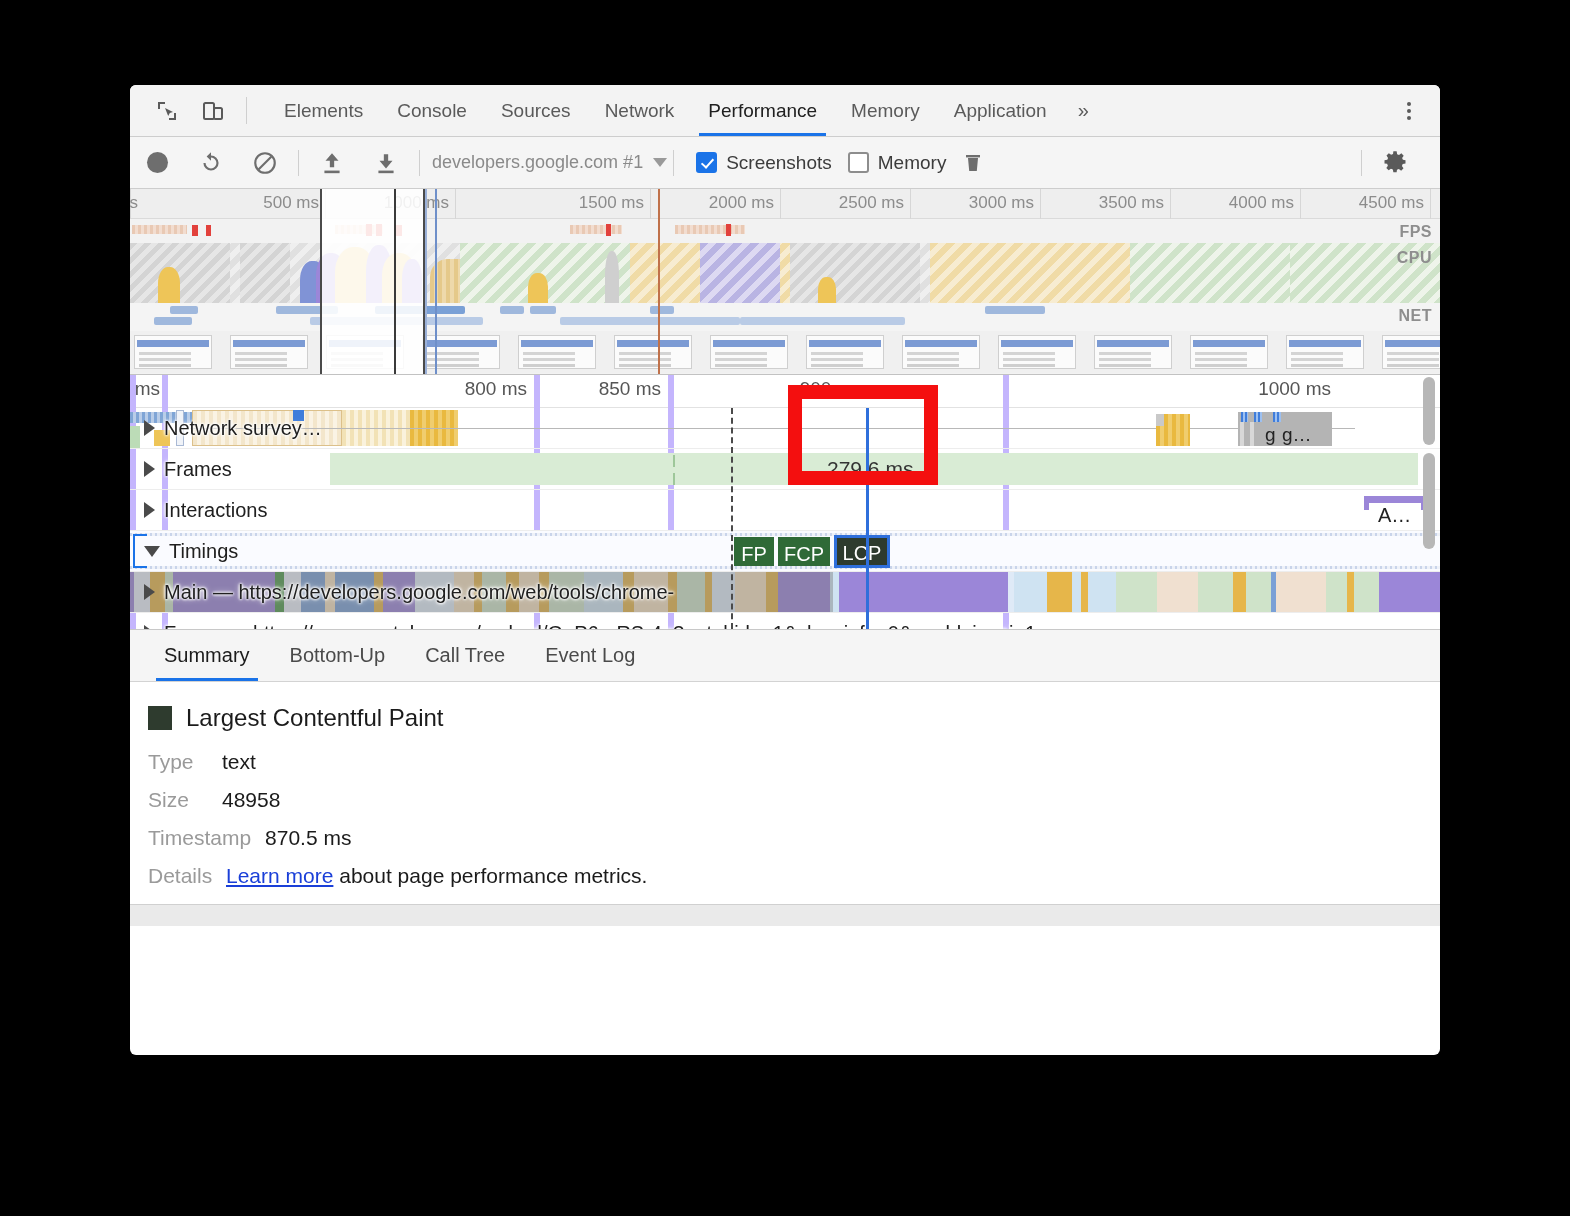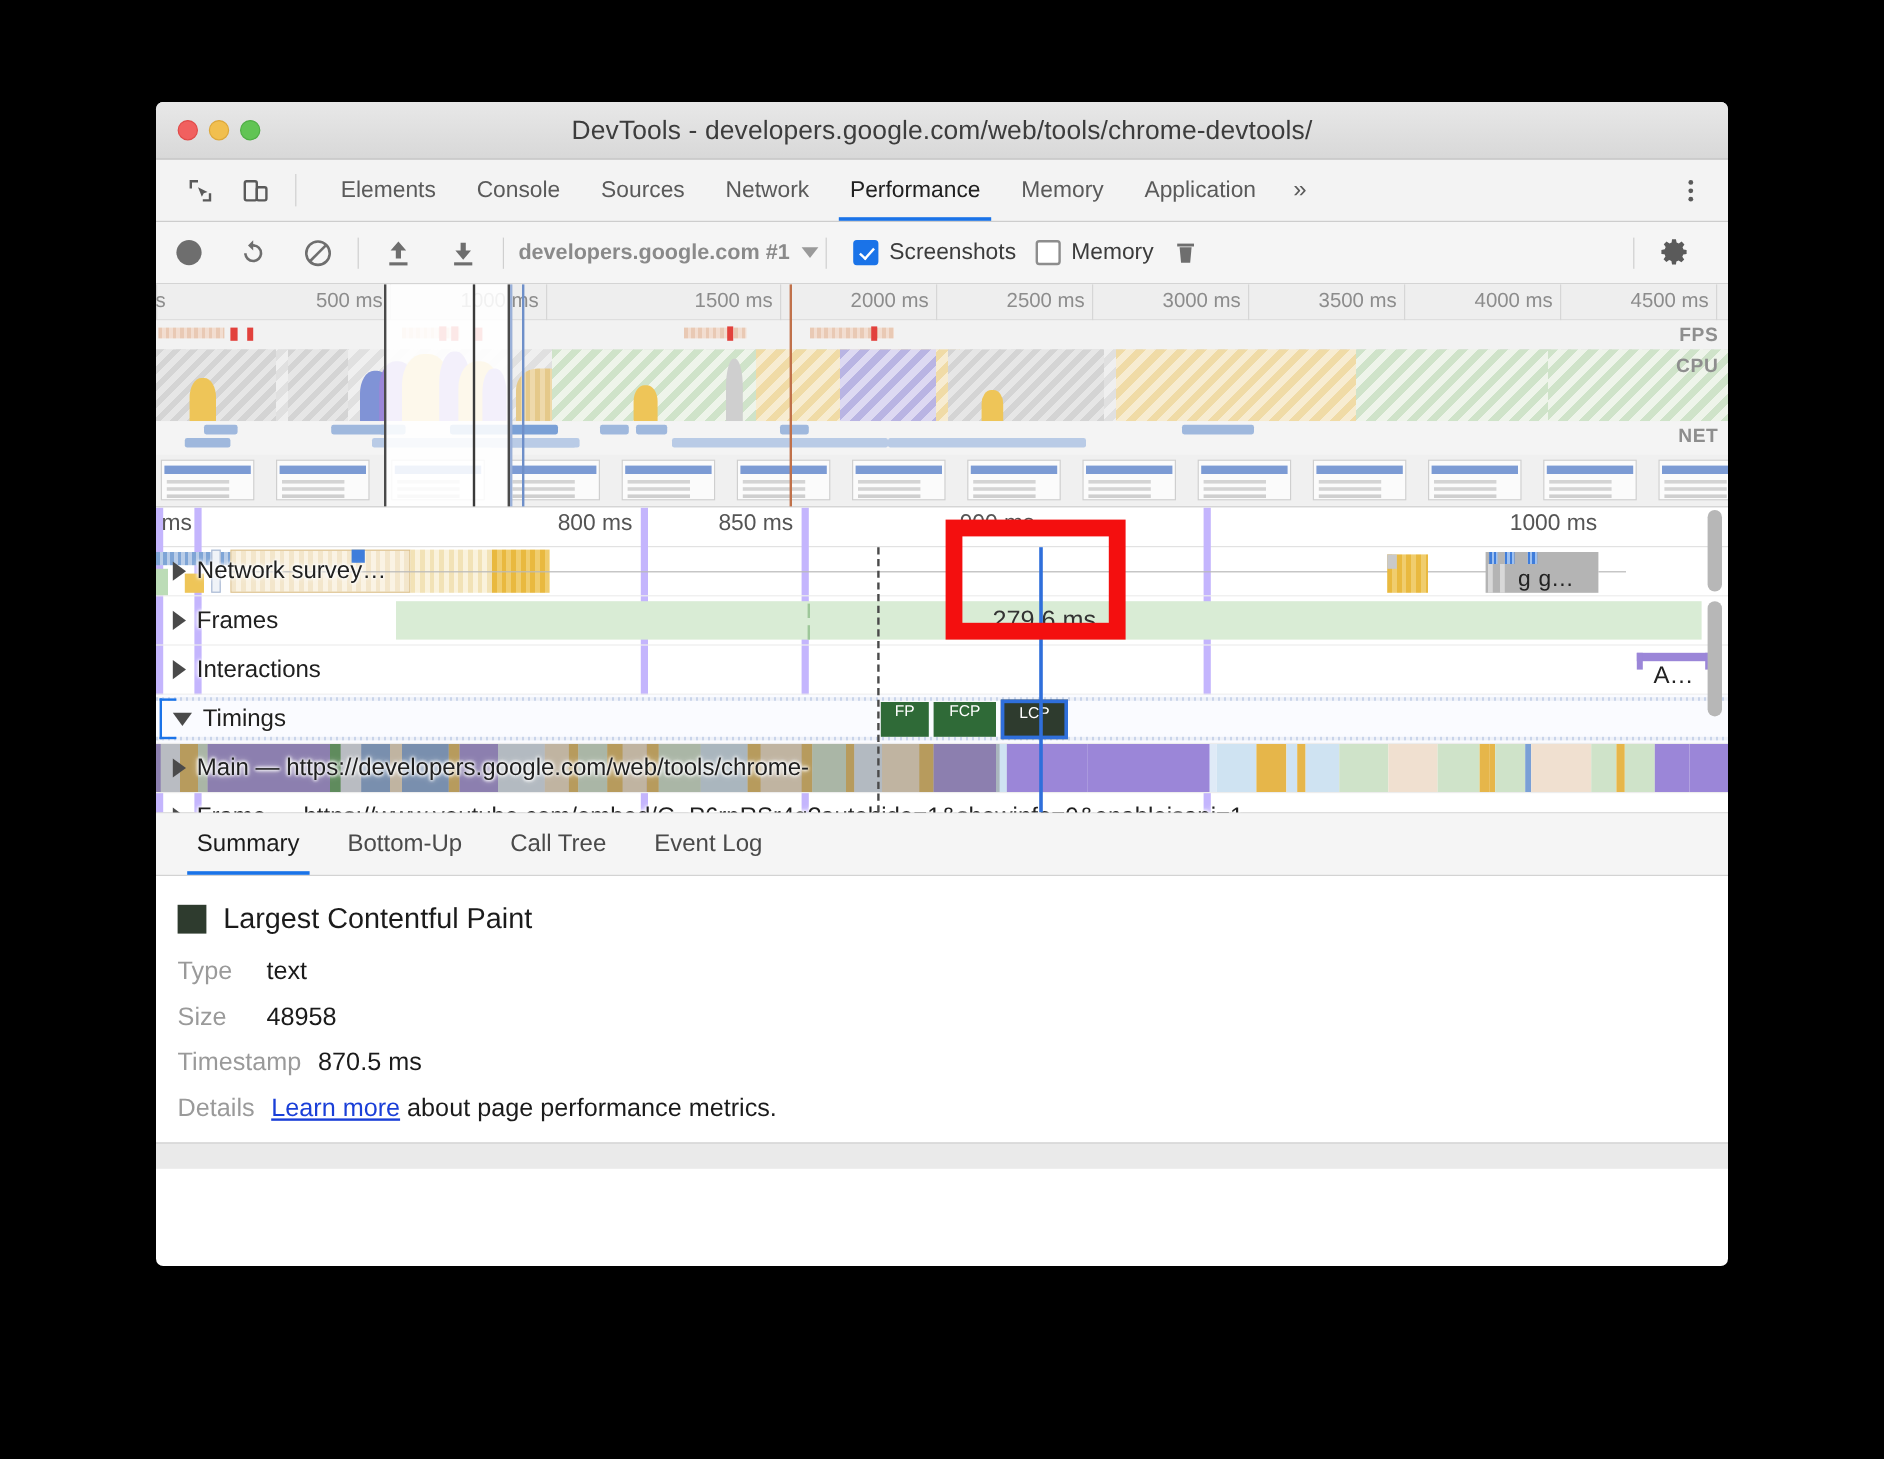--- a/index.html
+++ b/index.html
@@ -75,21 +75,21 @@
   .rectoolbar {
     height: 52px; background: #f5f5f5;
     border-bottom: 1px solid #cdcdcd;
     display: flex; align-items: center; font-size: 18px; color: #7a7a7a;
   }
   .rt-btn { width: 54px; display:flex; align-items:center; justify-content:center; cursor: pointer; }
   .rt-sep { width: 1px; height: 26px; background: #cfcfcf; margin: 0 6px; }
   .record-dot { width: 21px; height: 21px; border-radius: 50%; background: #6e6e6e; }
   .target-sel {
     display: flex; align-items: center; gap: 10px;
-    margin-left: 6px; color: #8a8a8a; cursor: pointer; white-space: nowrap; font-weight: bold;
+    margin-left: 6px; color: #8a8a8a; cursor: pointer; white-space: nowrap;
   }
   .caret-dn {
     width: 0; height: 0; border-left: 7px solid transparent;
     border-right: 7px solid transparent; border-top: 9px solid #9a9a9a;
   }
   .chk-group { display: flex; align-items: flex-start; gap: 9px; margin-left: 16px; cursor: pointer; }
   .chk {
     width: 21px; height: 21px; border-radius: 3px; border: 2px solid #8d8d8d;
     background: #fff; position: relative;
   }
@@ -146,22 +146,22 @@
   }
   .tri { width: 0; height: 0; border-top: 8px solid transparent; border-bottom: 8px solid transparent;
          border-left: 11px solid #4a4a4a; cursor: pointer; }
   .tri.open { border-left: 8px solid transparent; border-right: 8px solid transparent;
               border-top: 11px solid #4a4a4a; border-bottom: 0; }
   .row-selected-mark {
     position: absolute; left: 3px; top: 3px; bottom: 3px; width: 14px;
     border: 2px solid #1a73e8; border-right: none; z-index: 5;
   }
 
-  .pill { position: absolute; font-size: 13px; color: #fff; display: flex;
-          align-items: flex-start; justify-content: center; }
+  .pill { position: absolute; font-size: 20px; color: #fff; display: flex;
+          align-items: flex-end; justify-content: center; }
   .frames-band { position: absolute; top: 4px; bottom: 4px; background: #d9ecd5; }
   .frames-text { position: absolute; font-size: 21px; color: #333; z-index: 3; }
 
   .playhead { position: absolute; top: 0; bottom: 0; width: 3px; background: #2f6fdb; z-index: 8; }
   .dashline { position: absolute; top: 0; bottom: 0; border-left: 2px dashed #4a4a4a; z-index: 7; }
 
   .main-strip { position: absolute; left: 0; right: 0; height: 100%; display: flex; }
   .main-strip i { display: block; height: 100%; }
 
   .redbox {
@@ -196,28 +196,20 @@
   .d-link { color: #1a3fd8; text-decoration: underline; cursor: pointer; }
   .node-chip { color: #b1344a; margin-left: 18px; }
   .drawer-foot { position: absolute; left: 0; right: 0; bottom: 0; height: 22px;
                  background: #eaeaea; border-top: 1px solid #d0d0d0; }
 </style>
 </head>
 <body>
 
 <div class="window">
 
-  <div class="titlebar">
-    <div class="traffic">
-      <span class="dot red"></span>
-      <span class="dot yellow"></span>
-      <span class="dot green"></span>
-    </div>
-    <div class="win-title">DevTools - developers.google.com/web/tools/chrome-devtools/</div>
-  </div>
 
   <div class="tabbar">
     <div class="tb-icon">
       <svg width="24" height="24" viewBox="0 0 24 24">
           <path d="M3 3h7v2H5v5H3V3z" fill="#5a5a5a"></path>
           <path d="M21 14v7h-7v-2h5v-5h2z" fill="#5a5a5a"></path>
           <path d="M10 9l8 4-3.2 1.1L13.2 17 10 9z" fill="#5a5a5a"></path>
         </svg>
     </div>
     <div class="tb-icon">

